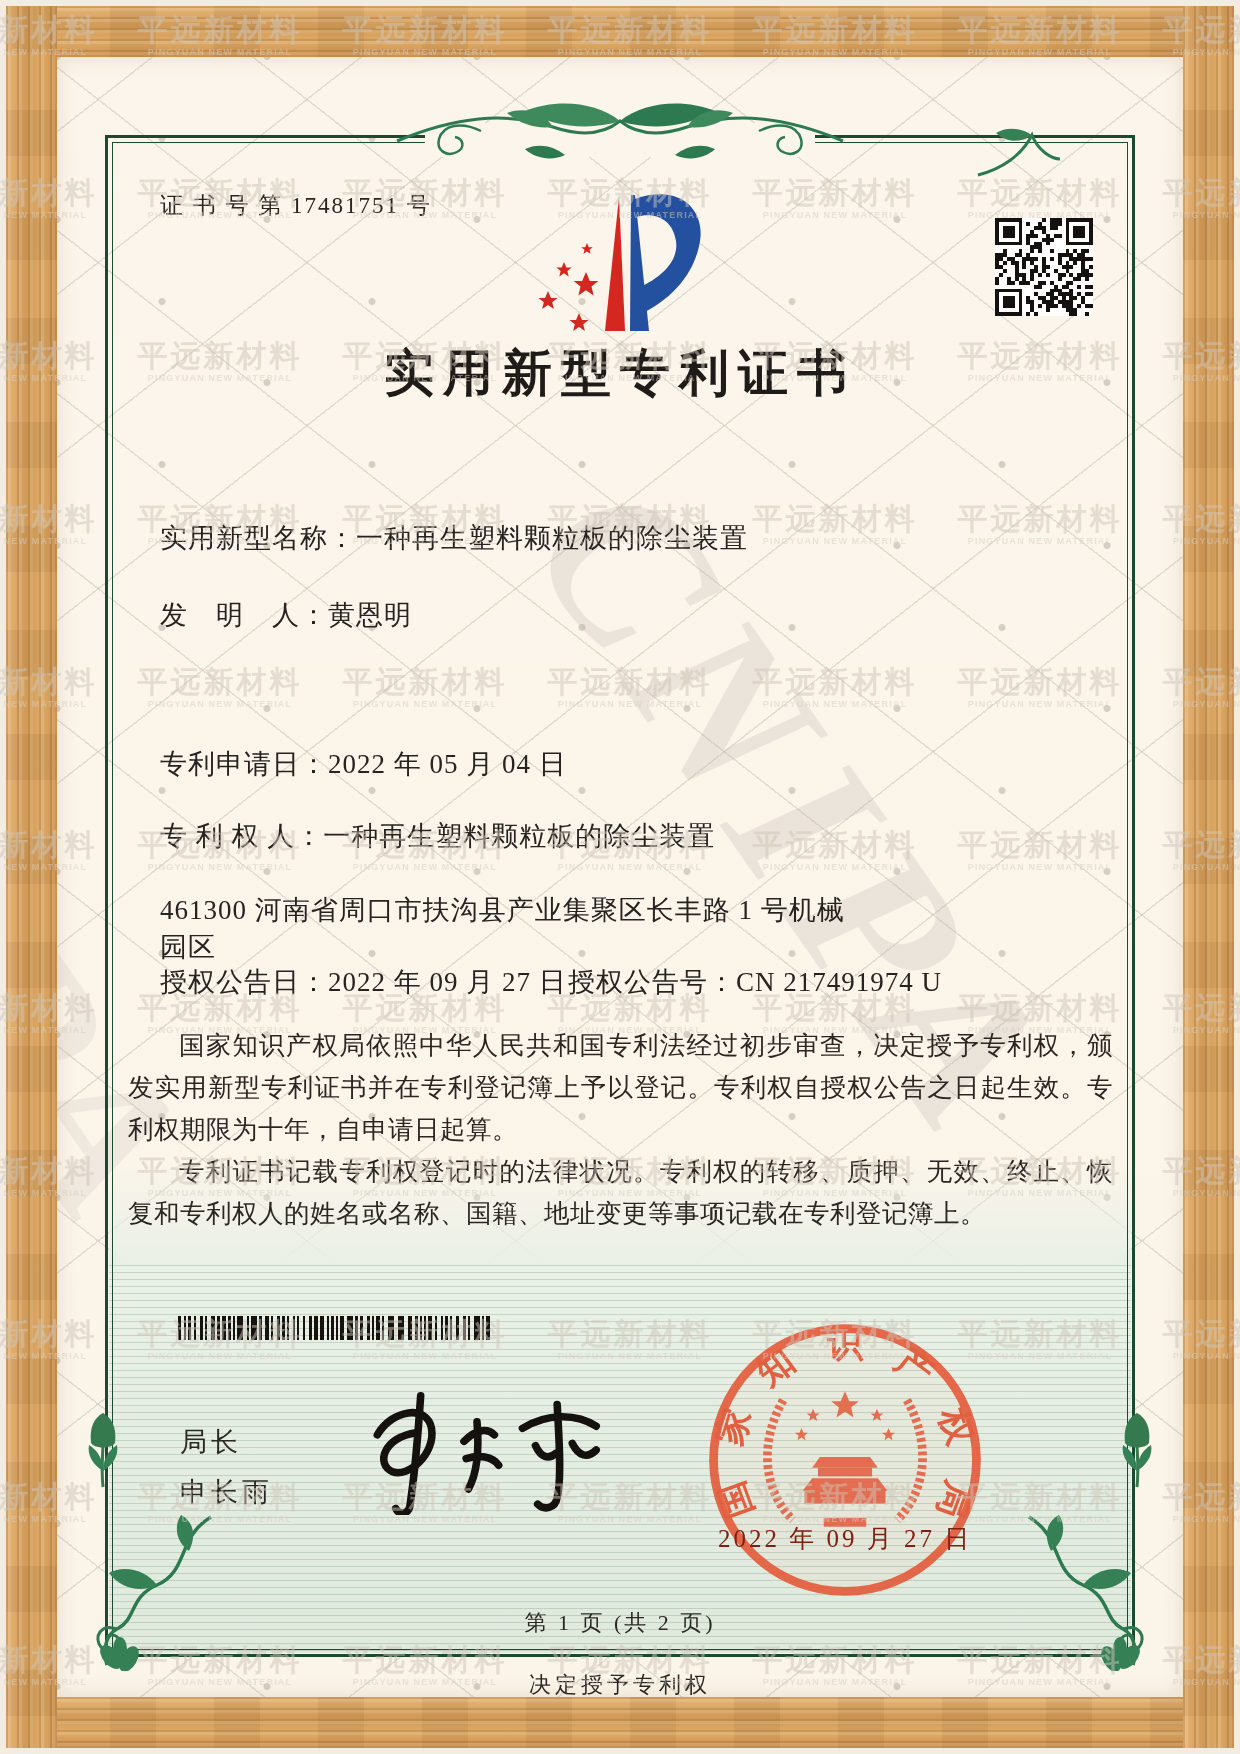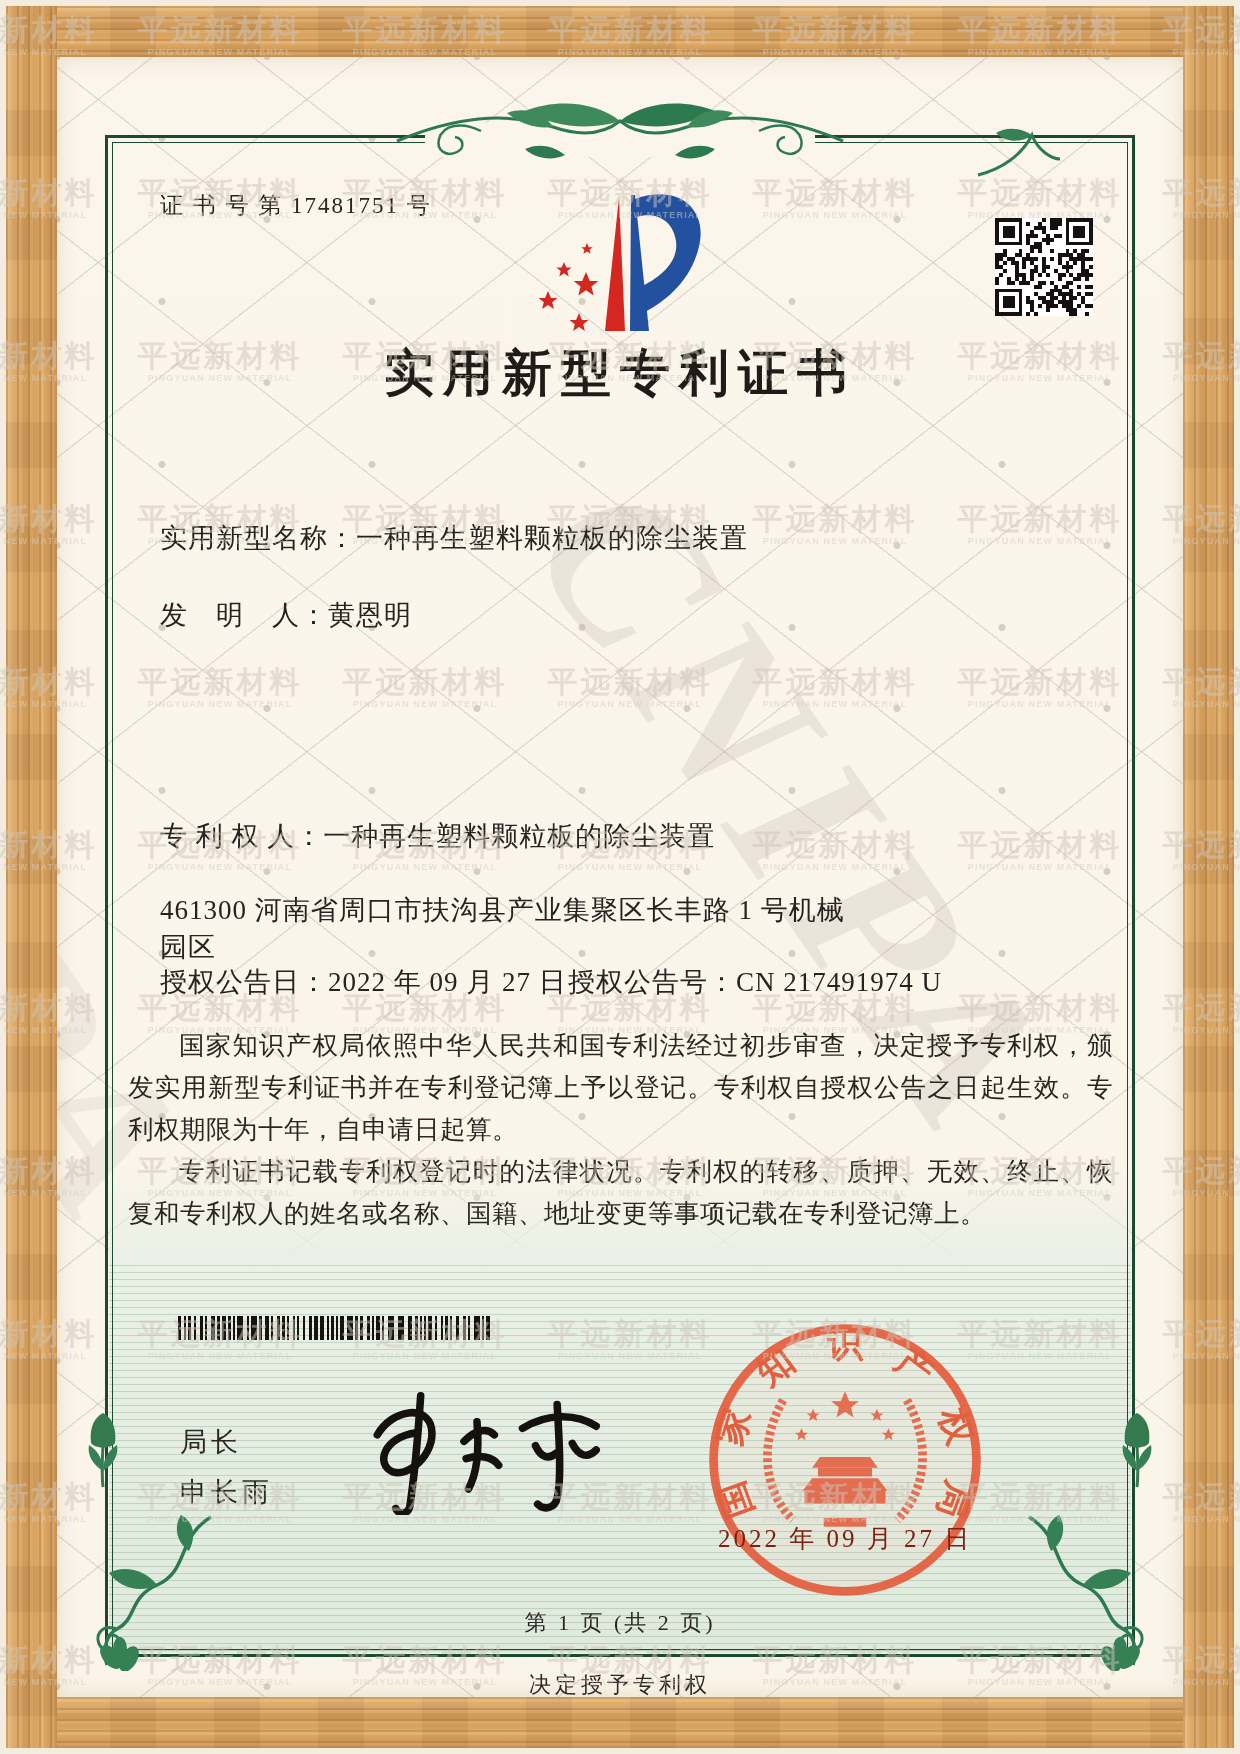--- a/index.html
+++ b/index.html
@@ -390,20 +390,23 @@
       </svg>
 
     <div class="abs title">实用新型专利证书</div>
 
     <div class="abs field-row" style="top:540px;">
       <span class="f-label">发　明　人：</span><span class="f-value">黄恩明</span>
     </div>
     <div class="abs field-row" style="top:463px;">
       <span class="f-label">实用新型名称：</span><span class="f-value">一种再生塑料颗粒板的除尘装置</span>
     </div>
+    <div class="abs field-row" style="top:689px;">
+      <span class="f-label">专利申请日：</span><span class="f-value">2022 年 05 月 04 日</span>
+    </div>
     <div class="abs field-row" style="top:761px;">
       <span class="f-label">专 利 权 人：</span><span class="f-value">一种再生塑料颗粒板的除尘装置</span>
     </div>
     <div class="abs field-row addr" style="top:835px;">
         <span class="f-value">461300 河南省周口市扶沟县产业集聚区长丰路 1 号机械园区</span>
     </div>
     <div class="abs field-row" style="top:907px;">
       <span>授权公告日：</span><span>2022 年 09 月 27 日</span>
       <span class="grant-no"><span>授权公告号：</span><span>CN 217491974 U</span></span>
     </div>

